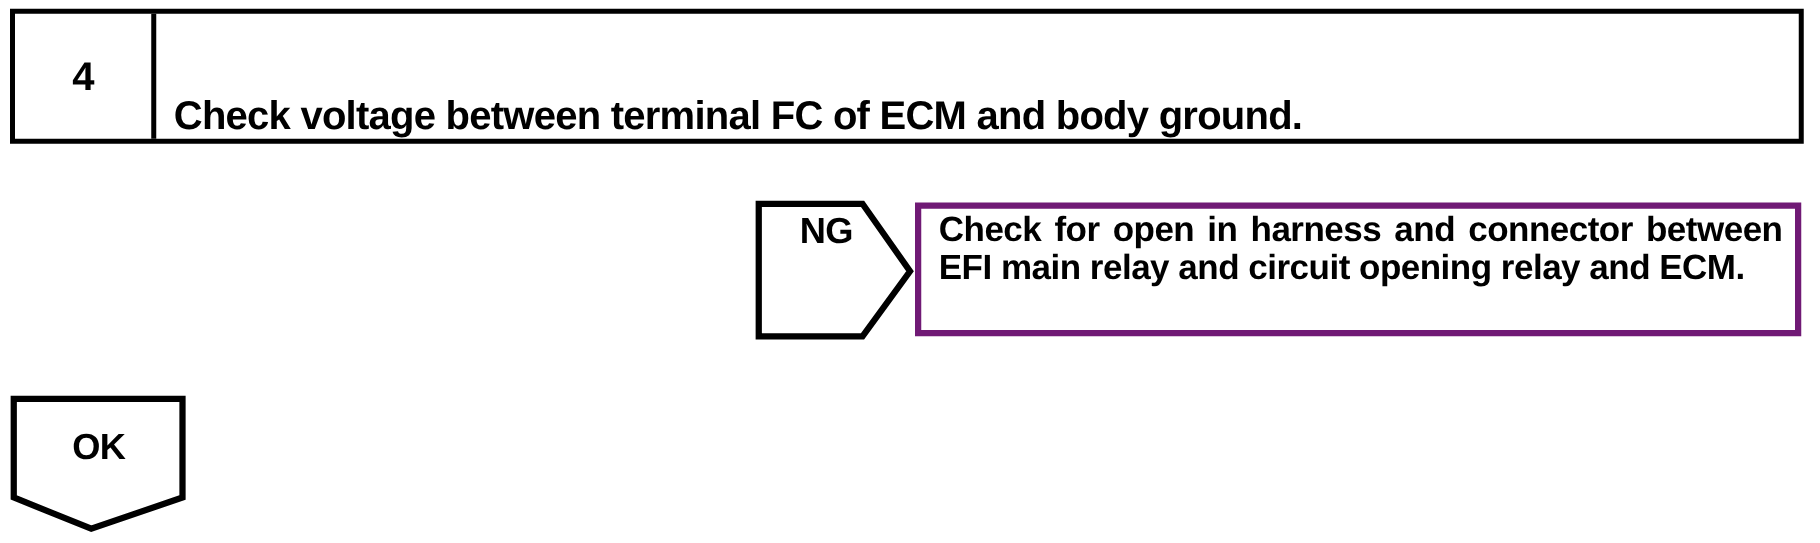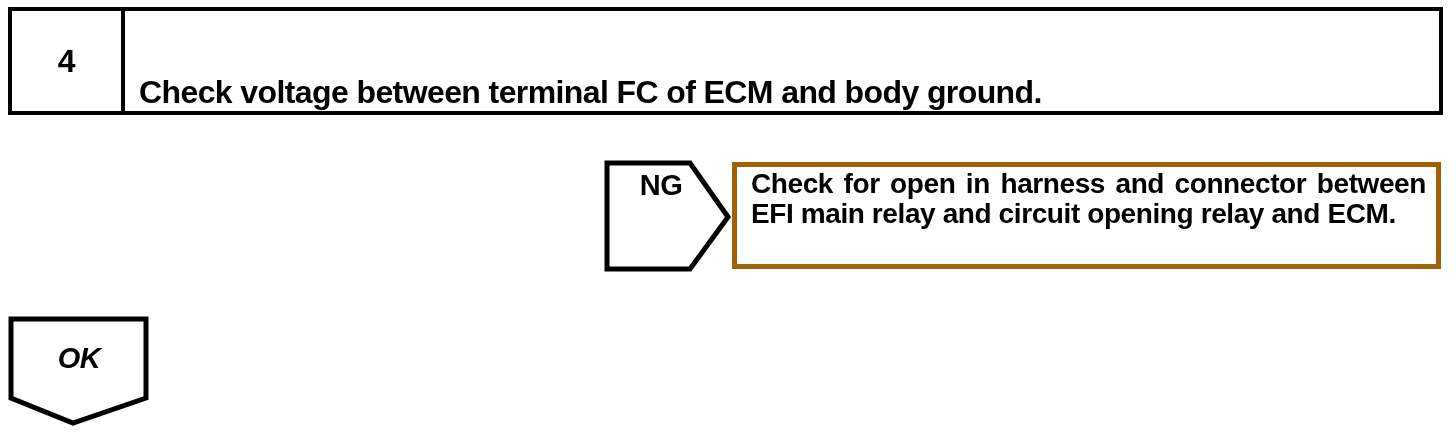--- a/index.html
+++ b/index.html
@@ -63,37 +63,37 @@
     left: 14px; top: 9px;
     width: 86px;
     text-align: center;
     font-size: 29px;
     letter-spacing: -0.5px;
   }
   .ng-action-box {
     position: absolute;
     left: 732px; top: 162px;
     width: 709px; height: 107px;
-    border: 5px solid #a16207;
+    border: 5px solid #701a75;
     background: #ffffff;
     padding: 2px 10px 4px 14px;
   }
   .ng-action-text {
     font-size: 28px;
     line-height: 30px;
     letter-spacing: -0.4px;
     text-align: justify;
     hyphens: none;
   }
 
   
   .ok-shape-wrap {
     position: absolute;
     left: 6px; top: 314px;
-    width: 146px; height: 116px; font-style: italic;
+    width: 146px; height: 116px;
   }
   .ok-shape-wrap svg { display: block; }
   .ok-label {
     position: absolute;
     left: 0; top: 28px;
     width: 146px;
     text-align: center;
     font-size: 29px;
     letter-spacing: -0.5px;
   }

